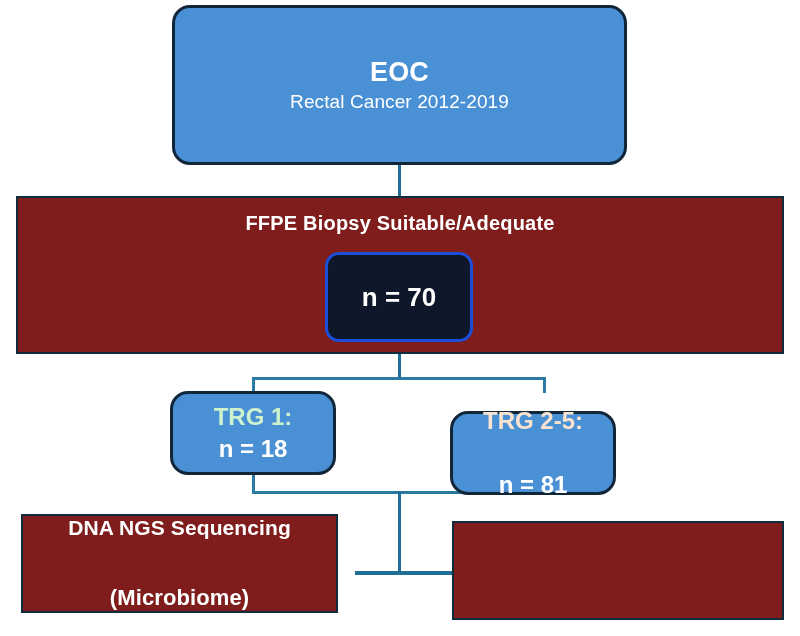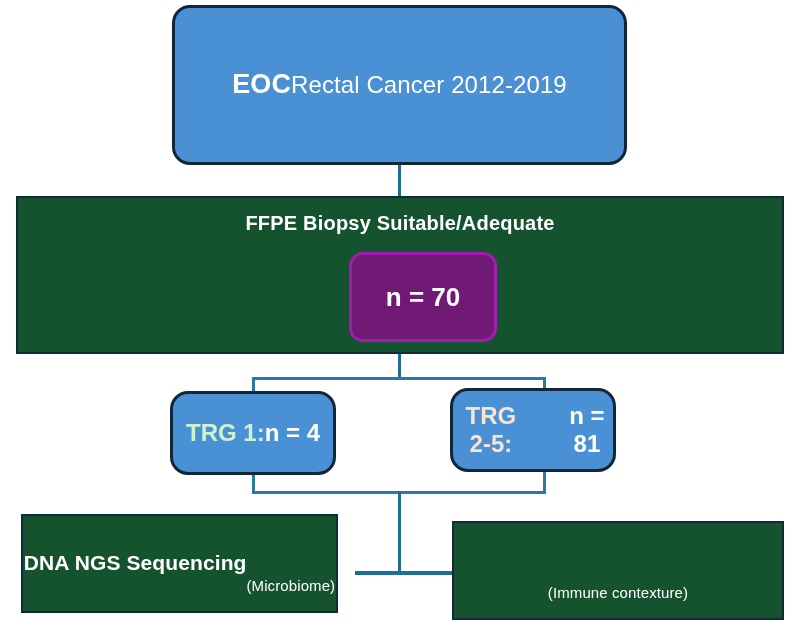--- a/index.html
+++ b/index.html
@@ -25,58 +25,57 @@
   }
   .conn-v { width: 3px; }
   .conn-h { height: 3px; }
   .conn-thin { background: #2a7ba3; }
 
   
   .node {
     position: absolute;
     box-sizing: border-box;
     display: flex;
-    flex-direction: row;
+    flex-direction: column;
     align-items: center;
     justify-content: center;
     text-align: center;
     color: #ffffff;
     line-height: 1.18;
   }
 
   .node-light {
     background: #4a90d4;
     border: 3px solid #12263a;
     border-radius: 18px;
   }
   .node-dark {
-    background: #14532d;
+    background: #7f1d1d;
     border: 2px solid #0f2b3c;
     border-radius: 0;
   }
   .node-mid {
-    background: #701a75;
-    border: 3px solid #a21caf;
+    background: #0f172a;
+    border: 3px solid #1d4ed8;
     border-radius: 14px;
-    margin-left: 24px;
   }
 
   
   .t-bold   { font-weight: bold; }
   .t-reg    { font-weight: normal; }
 
-  #eoc-box .row      { font-size: 24px; letter-spacing: .1px; padding: 1px 0; }
+  #eoc-box .row      { font-size: 19px; letter-spacing: .1px; padding: 1px 0; }
   #eoc-box .row-1    { font-size: 27px; }
   #ffpe-title        { position: absolute; top: 14px; left: 0; right: 0;
                        font-size: 20px; font-weight: bold; text-align: center;
                        color: #ffffff; letter-spacing: .2px; }
   #n70-box .row      { font-size: 26px; font-weight: bold; }
   .trg .row          { font-size: 24px; font-weight: bold; padding: 2px 0; text-align: center; }
   .bottom .row-1     { font-size: 21px; font-weight: bold; letter-spacing: .1px;}
-  .bottom .row-2     { font-size: 15px; font-weight: normal; letter-spacing: .1px; margin-top: 44px;}
+  .bottom .row-2     { font-size: 22px; font-weight: bold; letter-spacing: .1px; margin-top: 44px;}
 
   .trg-label-green { color: #cdf2cd; }
   .trg-label-peach { color: #fce3d0; }
 </style>
 </head>
 <body>
 
 <div id="canvas">
 
   <div class="conn conn-v" style="left:398px; top:164px; height:34px;"></div>
@@ -101,30 +100,29 @@
   <div id="ffpe-band" class="node node-dark" style="left:16px; top:196px; width:768px; height:158px; justify-content:flex-start;">
     <div id="ffpe-title">FFPE Biopsy Suitable/Adequate</div>
   </div>
 
   <div id="n70-box" class="node node-mid" style="left:325px; top:252px; width:148px; height:90px;">
     <div class="row">n = 70</div>
   </div>
 
   <div class="node node-light trg" style="left:170px; top:391px; width:166px; height:84px;">
     <div class="row trg-label-green">TRG 1:</div>
-    <div class="row">n = 4</div>
+    <div class="row">n = 18</div>
   </div>
 
-  <div class="node node-light trg" style="left:450px; top:388px; width:166px; height:84px;gap:32px;">
+  <div class="node node-light trg" style="left:450px; top:411px; width:166px; height:84px;gap:32px;">
     <div class="row trg-label-peach">TRG 2-5:</div>
     <div class="row">n = 81</div>
   </div>
 
   <div class="node node-dark bottom" style="left:21px; top:514px; width:317px; height:99px;">
     <div class="row row-1">DNA NGS Sequencing</div>
     <div class="row row-2">(Microbiome)</div>
   </div>
 
   <div class="node node-dark bottom" style="left:452px; top:521px; width:332px; height:99px;">
-    <div class="row row-2">(Immune contexture)</div>
   </div>
 
 </div>
 
 </body></html>

